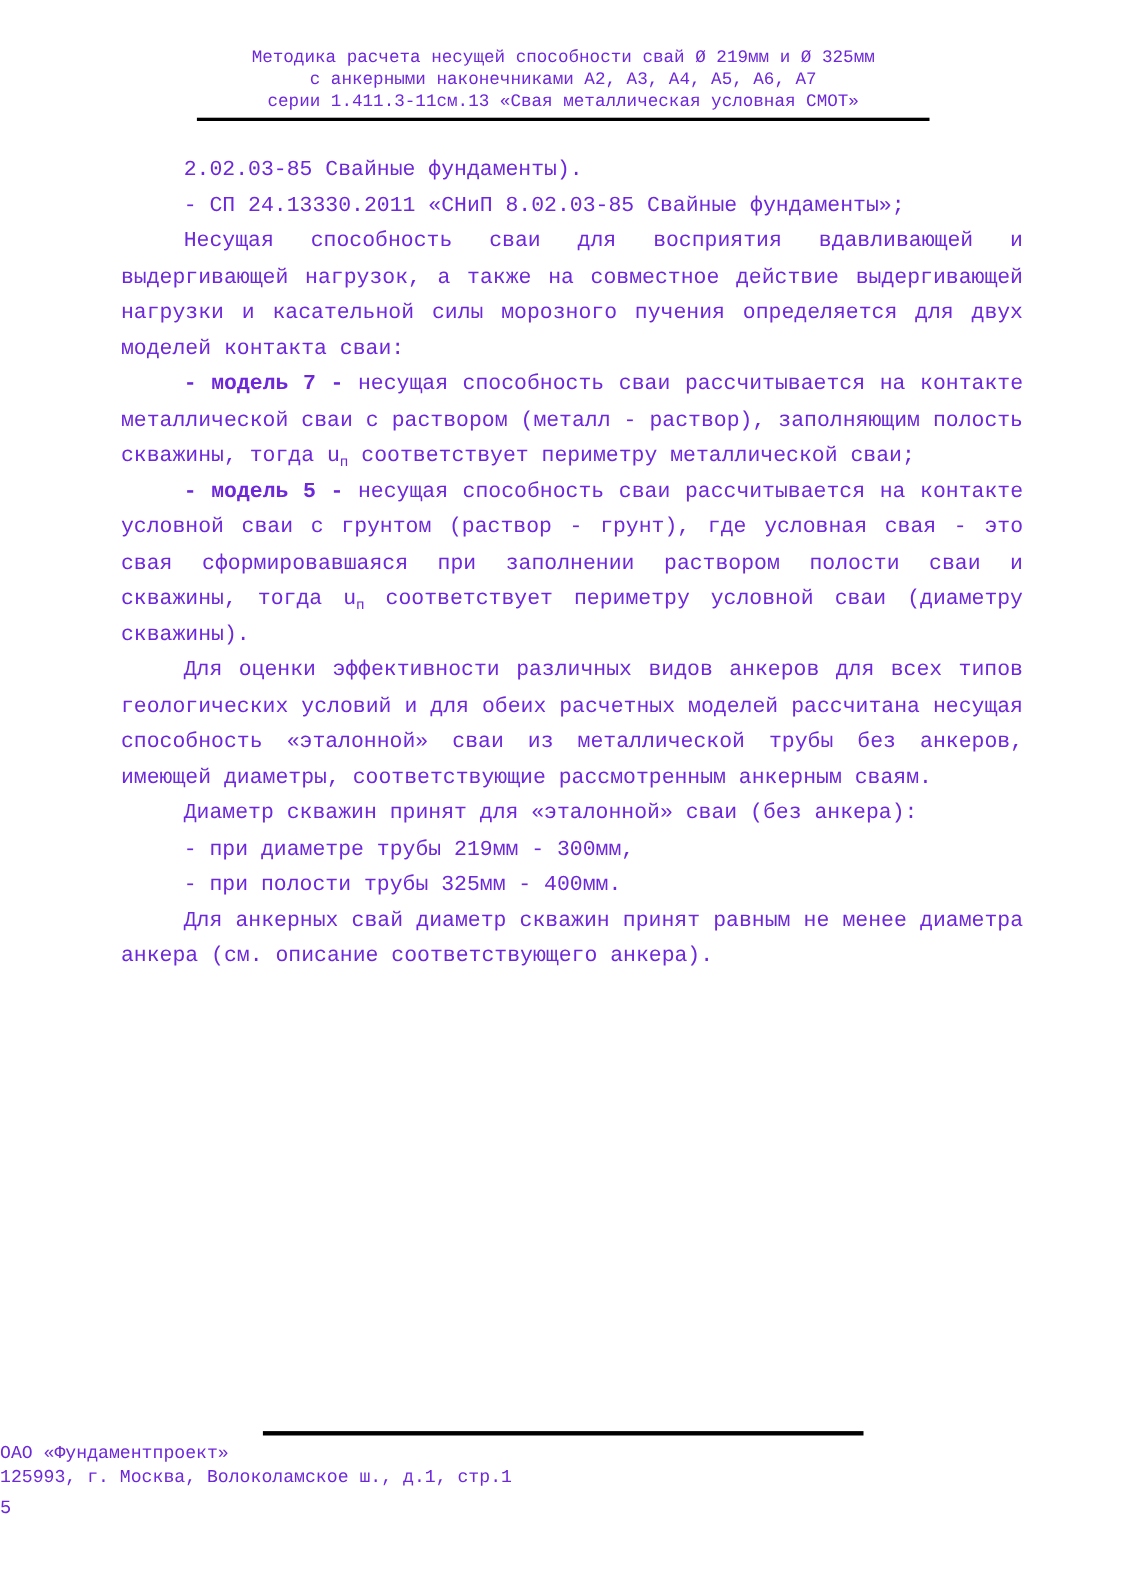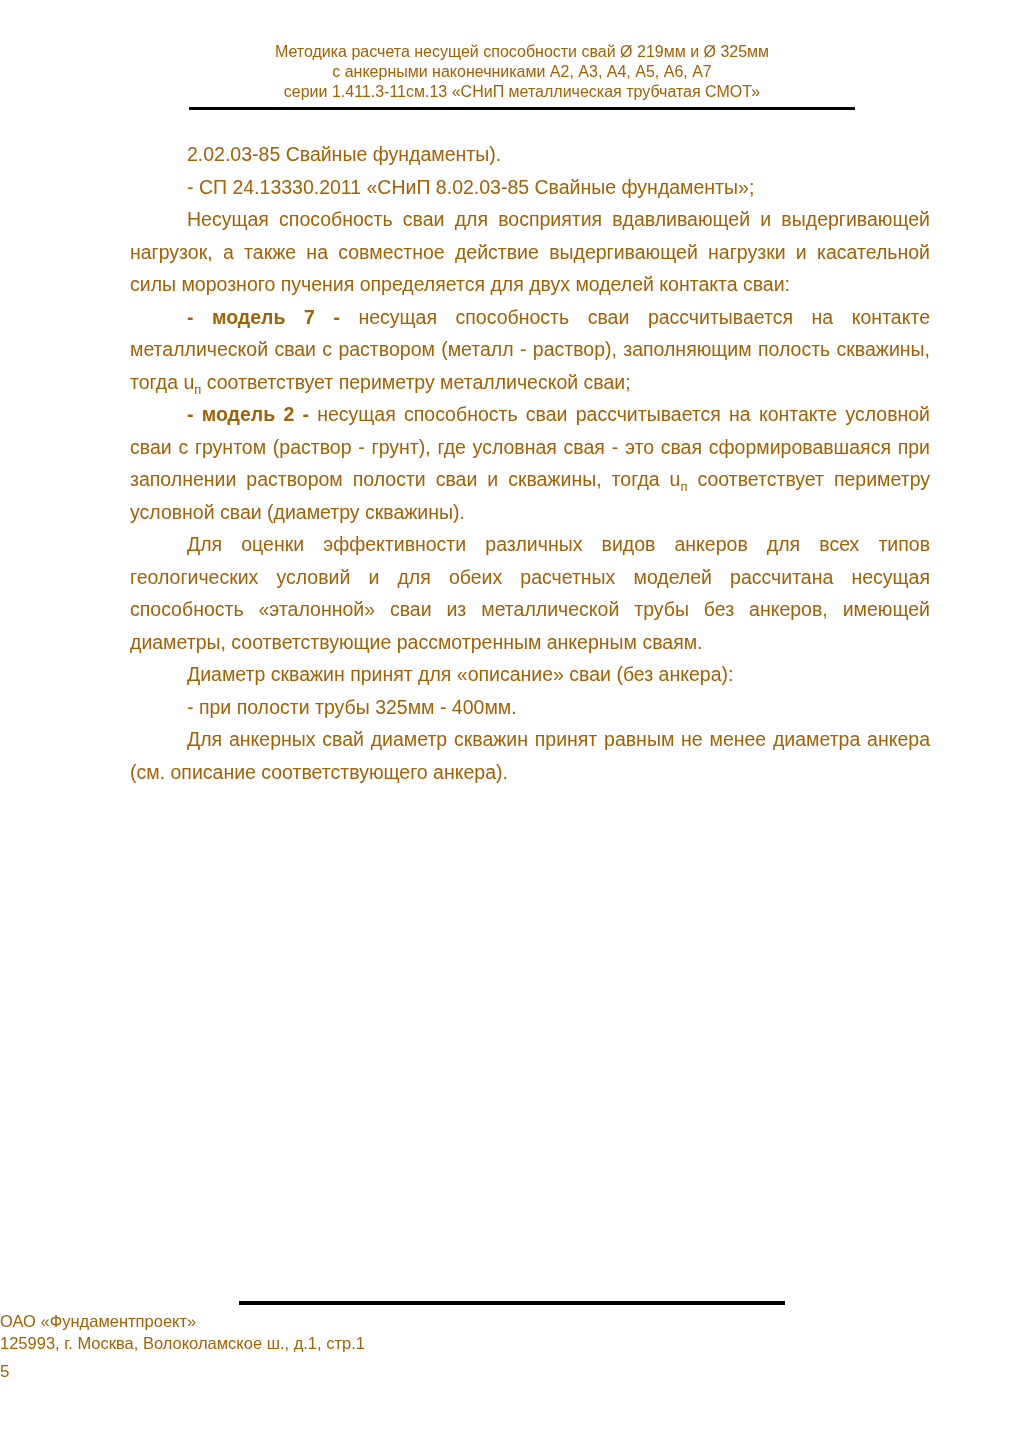--- a/index.html
+++ b/index.html
@@ -2,24 +2,23 @@
 <html><head>
 <meta charset="utf-8">
 <style>
   * { margin: 0; padding: 0; box-sizing: border-box; }
   html, body { background: #ffffff; }
   .page {
     position: relative;
     width: 1024px;
     height: 1448px;
     background: #ffffff;
-    color: #a16207;
-    font-family: Liberation Sans, sans-serif;
+    color: #6d28d9;
+    font-family: Liberation Mono, monospace;
     overflow: hidden;
-    padding-left: 20px;
   }
   .header {
     padding-top: 42px;
     text-align: center;
     font-size: 16px;
     line-height: 20px;
   }
   .header-rule {
     width: 666px;
     height: 3px;
@@ -55,32 +54,33 @@
   }
 </style>
 </head>
 <body>
 
 <div class="page">
 
   <div class="header">
     <div>Методика расчета несущей способности свай Ø 219мм и Ø 325мм</div>
     <div>с анкерными наконечниками А2, А3, А4, А5, А6, А7</div>
-    <div>серии 1.411.3-11см.13 «СНиП металлическая трубчатая СМОТ»</div>
+    <div>серии 1.411.3-11см.13 «Свая металлическая условная СМОТ»</div>
     <div class="header-rule"></div>
   </div>
 
   <div class="content">
     <p class="para"><span>2.02.03-85 Свайные фундаменты).</span></p>
     <p class="para"><span>- СП 24.13330.2011 «СНиП 8.02.03-85 Свайные фундаменты»;</span></p>
     <p class="para"><span>Несущая способность сваи для восприятия вдавливающей и выдергивающей нагрузок, а также на совместное действие выдергивающей нагрузки и касательной силы морозного пучения определяется для двух моделей контакта сваи:</span></p>
     <p class="para"><b>- модель 7 -</b><span> несущая способность сваи рассчитывается на контакте металлической сваи с раствором (металл - раствор), заполняющим полость скважины, тогда u</span><sub>п</sub><span> соответствует периметру металлической сваи;</span></p>
-    <p class="para"><b>- модель 2 -</b><span> несущая способность сваи рассчитывается на контакте условной сваи с грунтом (раствор - грунт), где условная свая - это свая сформировавшаяся при заполнении раствором полости сваи и скважины, тогда u</span><sub>п</sub><span> соответствует периметру условной сваи (диаметру скважины).</span></p>
+    <p class="para"><b>- модель 5 -</b><span> несущая способность сваи рассчитывается на контакте условной сваи с грунтом (раствор - грунт), где условная свая - это свая сформировавшаяся при заполнении раствором полости сваи и скважины, тогда u</span><sub>п</sub><span> соответствует периметру условной сваи (диаметру скважины).</span></p>
     <p class="para"><span>Для оценки эффективности различных видов анкеров для всех типов геологических условий и для обеих расчетных моделей рассчитана несущая способность «эталонной» сваи из металлической трубы без анкеров, имеющей диаметры, соответствующие рассмотренным анкерным сваям.</span></p>
-    <p class="para"><span>Диаметр скважин принят для «описание» сваи (без анкера):</span></p>
+    <p class="para"><span>Диаметр скважин принят для «эталонной» сваи (без анкера):</span></p>
+    <p class="para"><span>- при диаметре трубы 219мм - 300мм,</span></p>
     <p class="para"><span>- при полости трубы 325мм - 400мм.</span></p>
     <p class="para"><span>Для анкерных свай диаметр скважин принят равным не менее диаметра анкера (см. описание соответствующего анкера).</span></p>
   </div>
 
   <div class="footer">
     <div class="footer-rule"></div>
     <div>ОАО «Фундаментпроект»</div>
     <div>125993, г. Москва, Волоколамское ш., д.1, стр.1</div>
     <div class="page-number">5</div>
   </div>

